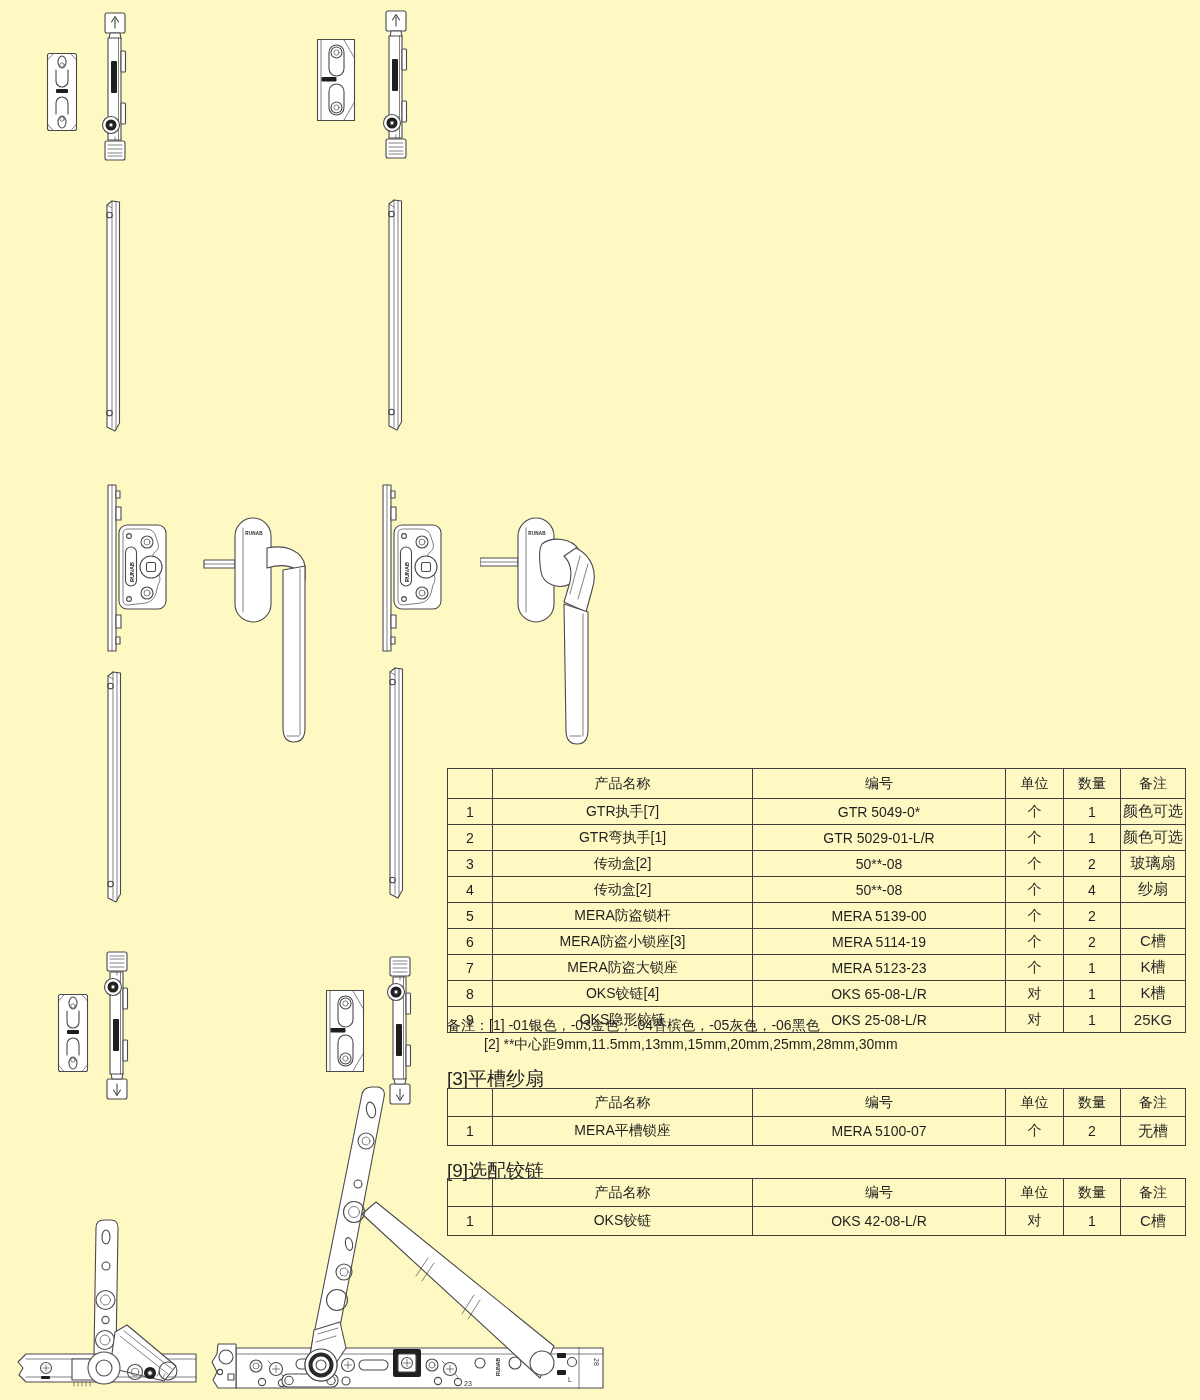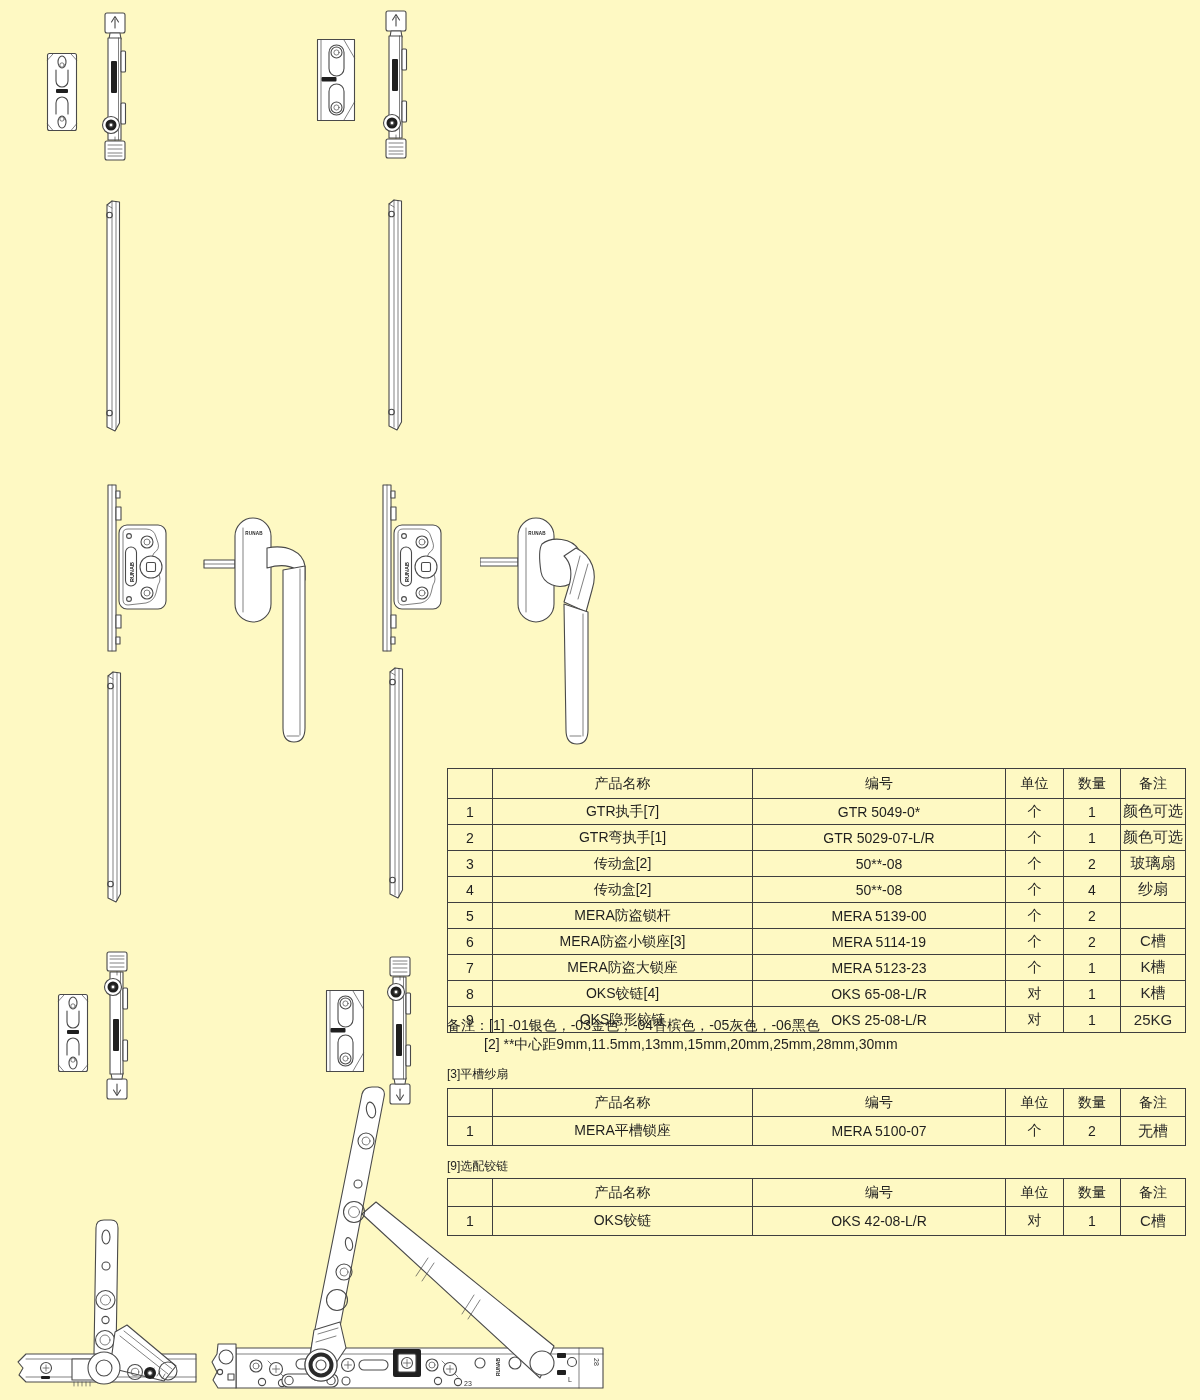--- a/index.html
+++ b/index.html
@@ -18,21 +18,21 @@
   .tblwrap{position:absolute;left:447px;width:738px;}
   table{border-collapse:collapse;table-layout:fixed;width:738px;}
   th,td{border:1px solid #3f3f3f;text-align:center;vertical-align:middle;
         font-family:"Liberation Sans",sans-serif;color:#1f1f1f;overflow:hidden;white-space:nowrap;}
   th{font-size:14px;font-weight:normal;height:27px;}
   td{font-size:14px;height:23px;}
   td.small{font-size:15px;color:#2a2a2a;}
   .t2 th{height:25px;} .t2 td{height:26px;}
   .notes{position:absolute;left:447px;font-size:14px;line-height:19px;color:#1f1f1f;}
   .notes .ind{padding-left:37px;}
-  .cap{position:absolute;left:447px;font-size:12px;color:#1f1f1f;}
+  .cap{position:absolute;left:447px;font-size:19px;color:#1f1f1f;}
   .flip-y{transform:scaleY(-1);}
 </style>
 </head>
 <body>
 
 <div class="canvas">
 
   <svg width="0" height="0" style="position:absolute" aria-hidden="true">
     <defs>
 
@@ -350,21 +350,21 @@
         <td>1</td>
         <td>GTR执手[7]</td>
         <td>GTR 5049-0*</td>
         <td>个</td>
         <td>1</td>
         <td class="small">颜色可选</td>
       </tr>
       <tr>
         <td>2</td>
         <td>GTR弯执手[1]</td>
-        <td>GTR 5029-07-L/R</td>
+        <td>GTR 5029-01-L/R</td>
         <td>个</td>
         <td>1</td>
         <td class="small">颜色可选</td>
       </tr>
       <tr>
         <td>3</td>
         <td>传动盒[2]</td>
         <td>50**-08</td>
         <td>个</td>
         <td>2</td>

